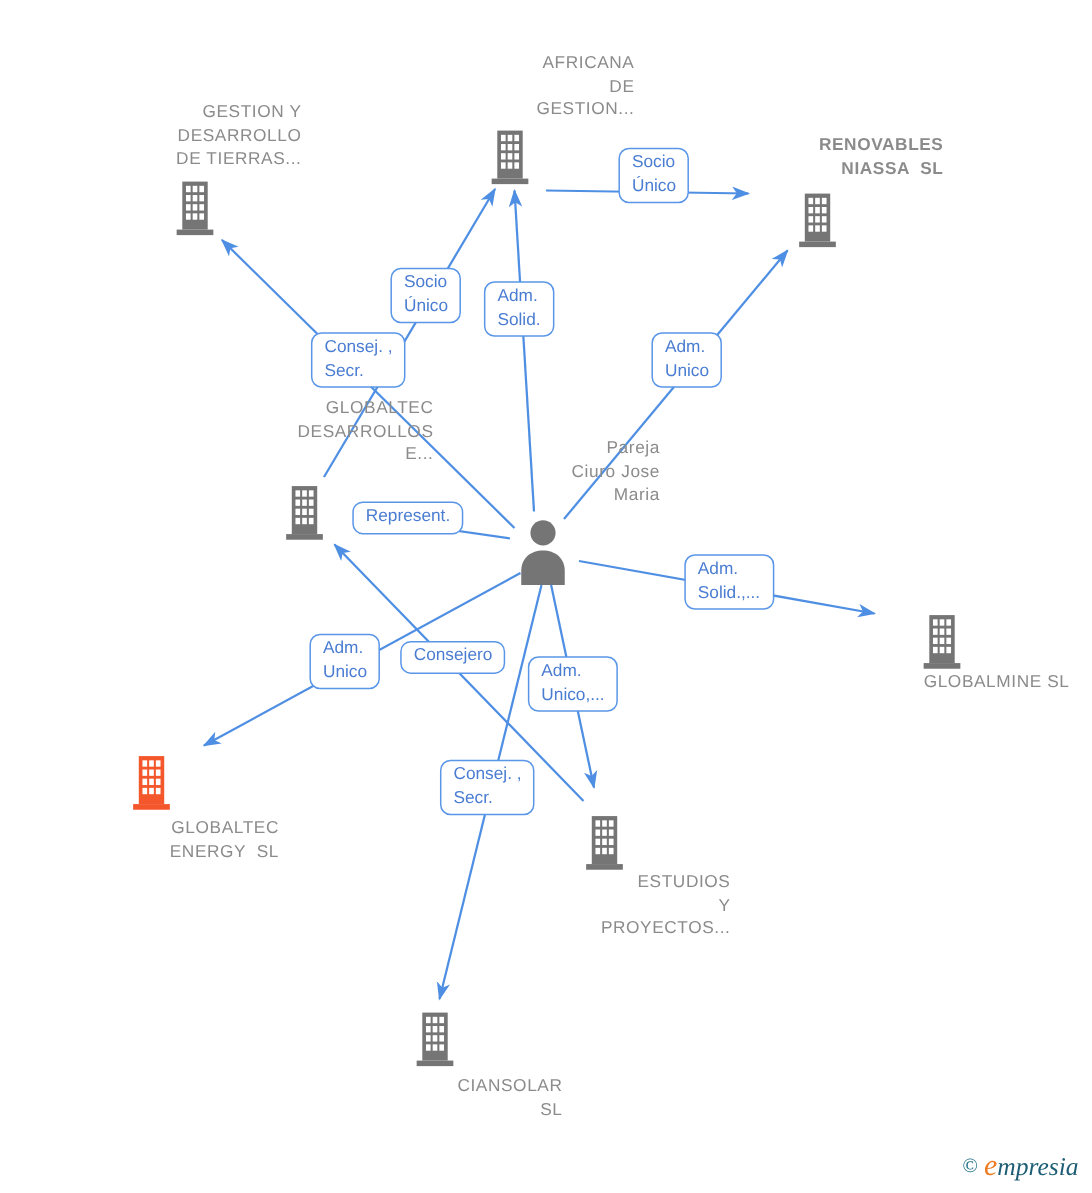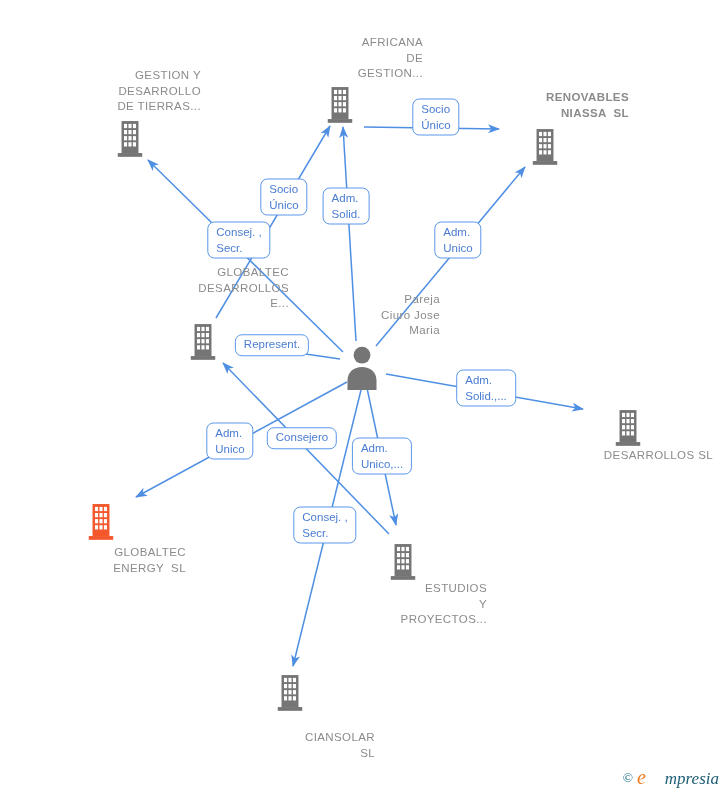--- a/index.html
+++ b/index.html
@@ -47,21 +47,21 @@
       <path d="M376,346 L525,167" class="edge-line" marker-end="url(#arrowhead-marker)"></path>
       <path d="M340,359 L250,346" class="edge-line" marker-end="url(#arrowhead-marker)"></path>
       <path d="M386,374 L583,409" class="edge-line" marker-end="url(#arrowhead-marker)"></path>
       <path d="M347,382 L136,497" class="edge-line" marker-end="url(#arrowhead-marker)"></path>
       <path d="M361,390 L293,666" class="edge-line" marker-end="url(#arrowhead-marker)"></path>
       <path d="M367,388 L396,525" class="edge-line" marker-end="url(#arrowhead-marker)"></path>
       <path d="M389,534 L223,363" class="edge-line" marker-end="url(#arrowhead-marker)"></path>
     </svg>
 
   <div class="footer">
-    <span class="copy" style="color: rgb(27, 111, 133);">©</span><span class="brand-e" style="color: rgb(239, 125, 35);">e</span><span style="color: rgb(29, 93, 117); margin-left: 19px;">mpresia</span>
+    <span class="copy" style="color: rgb(27, 111, 133);">©</span><span class="brand-e" style="color: rgb(239, 125, 35);">e</span><span style="color: rgb(29, 93, 117);">mpresia</span>
   </div>
 <div class="edge-label" style="left: 284px; top: 197px;">Socio
 Único</div>
     <div class="edge-label" style="left: 436px; top: 117px;">Socio
 Único</div>
     <div class="edge-label" style="left: 346px; top: 206px;">Adm.
 Solid.</div>
     <div class="edge-label" style="left: 239px; top: 240px;">Consej. ,
 Secr.</div>
     <div class="edge-label" style="left: 458px; top: 240px;">Adm.
@@ -189,21 +189,21 @@
           <rect x="20.1" y="11.5" width="3.3" height="4.5"></rect>
       <rect x="10.6" y="18" width="3.3" height="4.5"></rect>
           <rect x="15.35" y="18" width="3.3" height="4.5"></rect>
           <rect x="20.1" y="18" width="3.3" height="4.5"></rect>
       <rect x="10.6" y="24.5" width="3.3" height="4.5"></rect>
           <rect x="15.35" y="24.5" width="3.3" height="4.5"></rect>
           <rect x="20.1" y="24.5" width="3.3" height="4.5"></rect>
     </g>
   </svg>
     </div>
-    <div class="node-label" style="left: 628px; top: 448px;">DESARROLLOS SL</div>
+    <div class="node-label" style="left: 628px; top: 448px;">GLOBALMINE SL</div>
     <div class="node" style="left: 101px; top: 521px;">
       <svg width="32" height="38" viewBox="0 0 34 40" aria-hidden="true" style="color: rgb(244, 87, 43);">
     <rect x="4" y="36" width="26" height="4" fill="currentColor"></rect>
     <rect x="8" y="2" width="18" height="34" fill="currentColor"></rect>
     <g fill="#ffffff">
       <rect x="10.6" y="5" width="3.3" height="4.5"></rect>
           <rect x="15.35" y="5" width="3.3" height="4.5"></rect>
           <rect x="20.1" y="5" width="3.3" height="4.5"></rect>
       <rect x="10.6" y="11.5" width="3.3" height="4.5"></rect>
           <rect x="15.35" y="11.5" width="3.3" height="4.5"></rect>
@@ -255,15 +255,15 @@
           <rect x="20.1" y="11.5" width="3.3" height="4.5"></rect>
       <rect x="10.6" y="18" width="3.3" height="4.5"></rect>
           <rect x="15.35" y="18" width="3.3" height="4.5"></rect>
           <rect x="20.1" y="18" width="3.3" height="4.5"></rect>
       <rect x="10.6" y="24.5" width="3.3" height="4.5"></rect>
           <rect x="15.35" y="24.5" width="3.3" height="4.5"></rect>
           <rect x="20.1" y="24.5" width="3.3" height="4.5"></rect>
     </g>
   </svg>
     </div>
-    <div class="node-label" style="left: 290px; top: 717px; margin-top: 13px;">CIANSOLAR
+    <div class="node-label" style="left: 290px; top: 717px;">CIANSOLAR
 SL</div>
   </div>
 
 </body></html>

